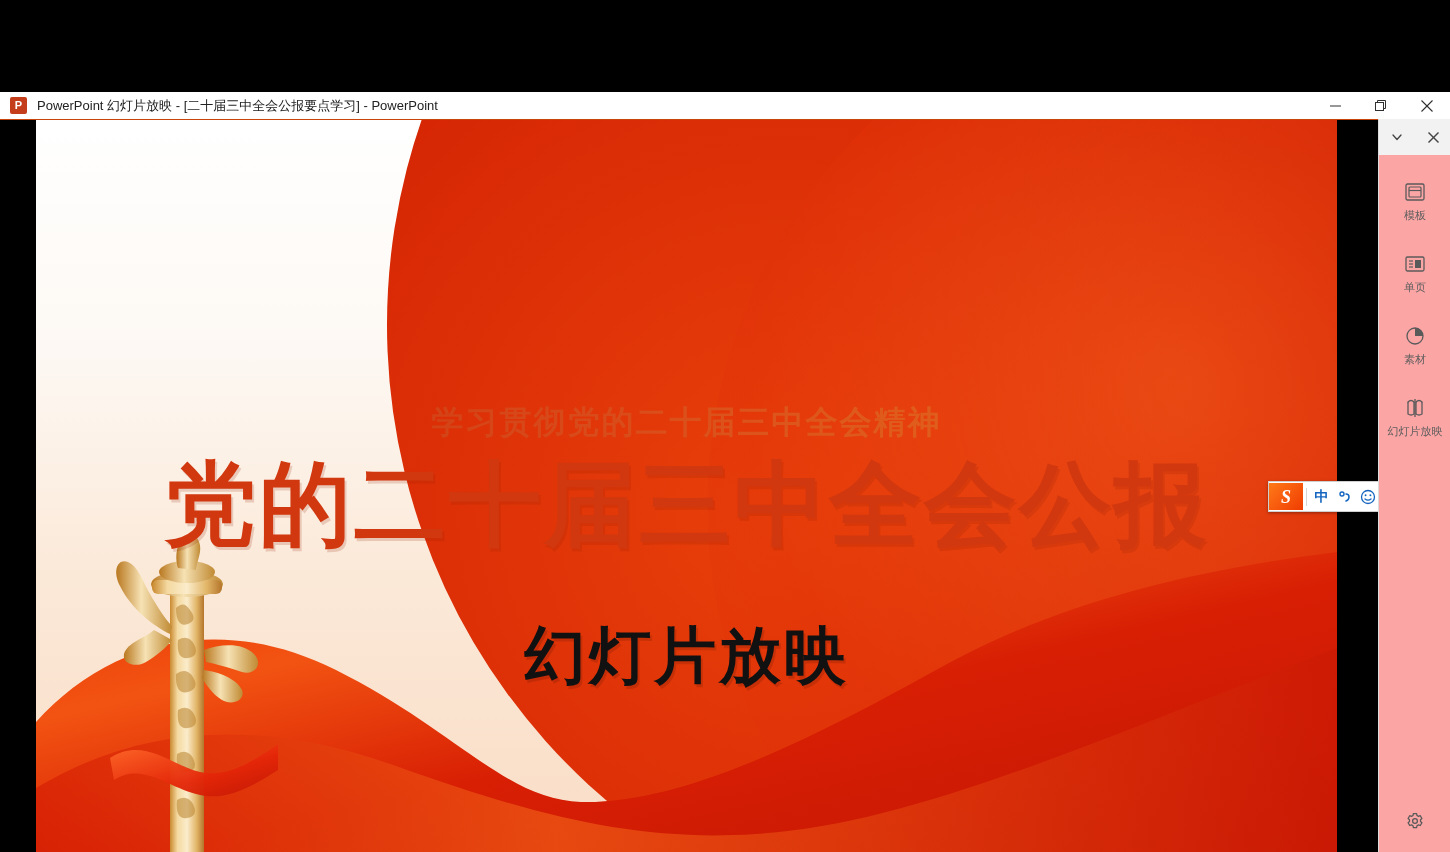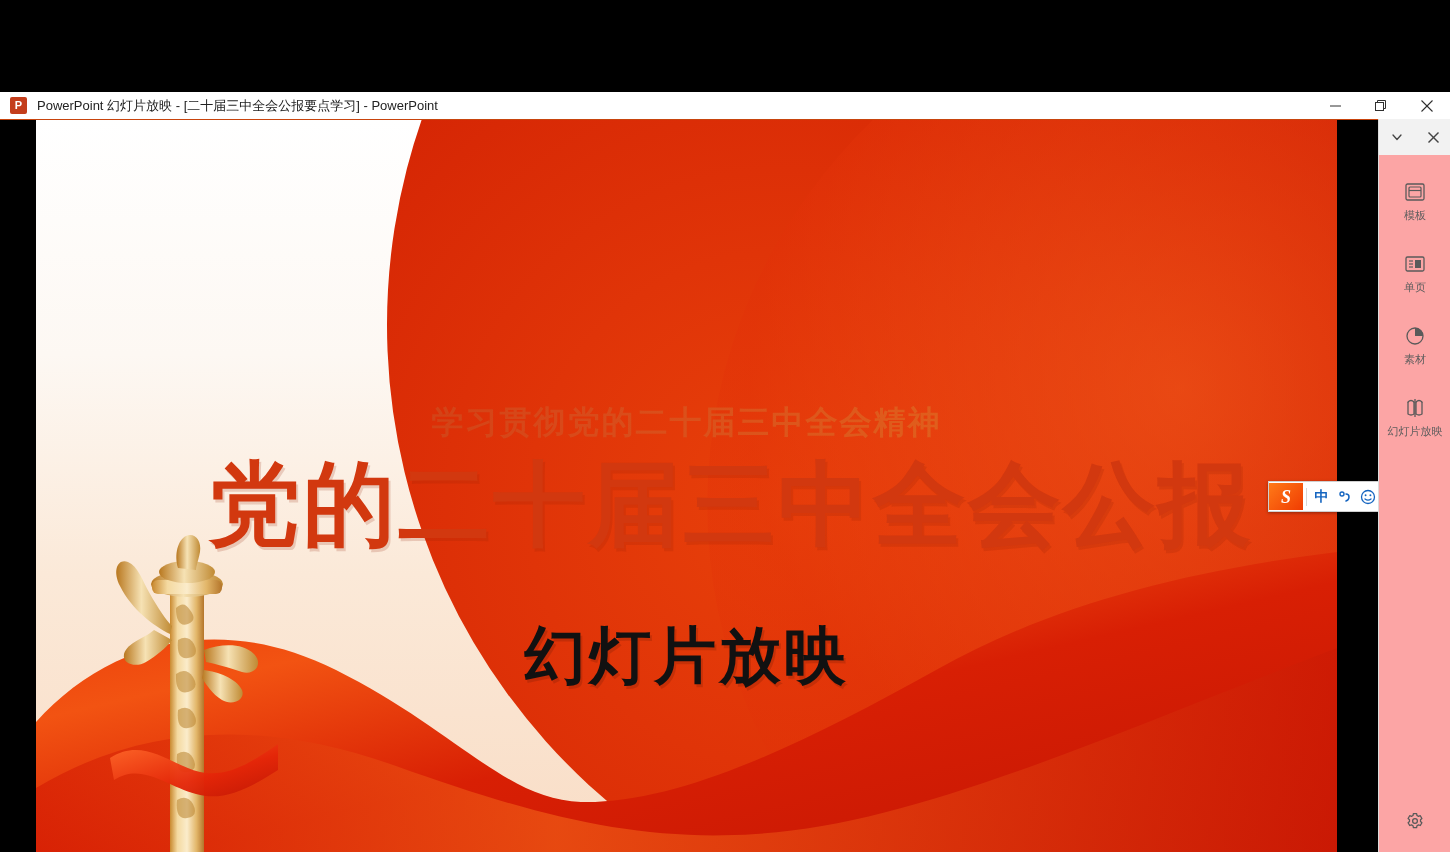--- a/index.html
+++ b/index.html
@@ -53,21 +53,21 @@
 
   
   .slide-kicker{position:absolute;left:0;top:252px;width:1301px;text-align:center;
      font-size:32px;font-weight:bold;letter-spacing:2px;
      background:linear-gradient(90deg,#c2300c 0%,#d8491a 40%,#e8741f 100%);
      -webkit-background-clip:text;background-clip:text;color:transparent;
      font-family:Liberation Sans, sans-serif;margin-top:29px;}
   .slide-title{position:absolute;left:0;top:336px;width:1301px;text-align:center;
      font-size:92px;font-weight:bold;letter-spacing:3px;line-height:1.05;
      color:#d2380f;
-     text-shadow:2px 3px 0 rgba(150,35,5,.18);padding-left:44px;}
+     text-shadow:2px 3px 0 rgba(150,35,5,.18);}
   .slide-sub{position:absolute;left:0;top:494px;width:1301px;text-align:center;
      font-size:62px;font-weight:bold;letter-spacing:3px;color:#111111;
      text-shadow:2px 3px 0 rgba(0,0,0,.12);}
 
   
   .ime{position:absolute;left:1268px;top:481px;height:29px;
        display:flex;align-items:center;background:#ffffff;
        border:1px solid #cfcfcf;box-shadow:0 1px 3px rgba(0,0,0,.35);}
   .ime-logo{width:34px;height:27px;display:flex;align-items:center;justify-content:center;
             background:linear-gradient(135deg,#ff7a18,#f03c02);}

